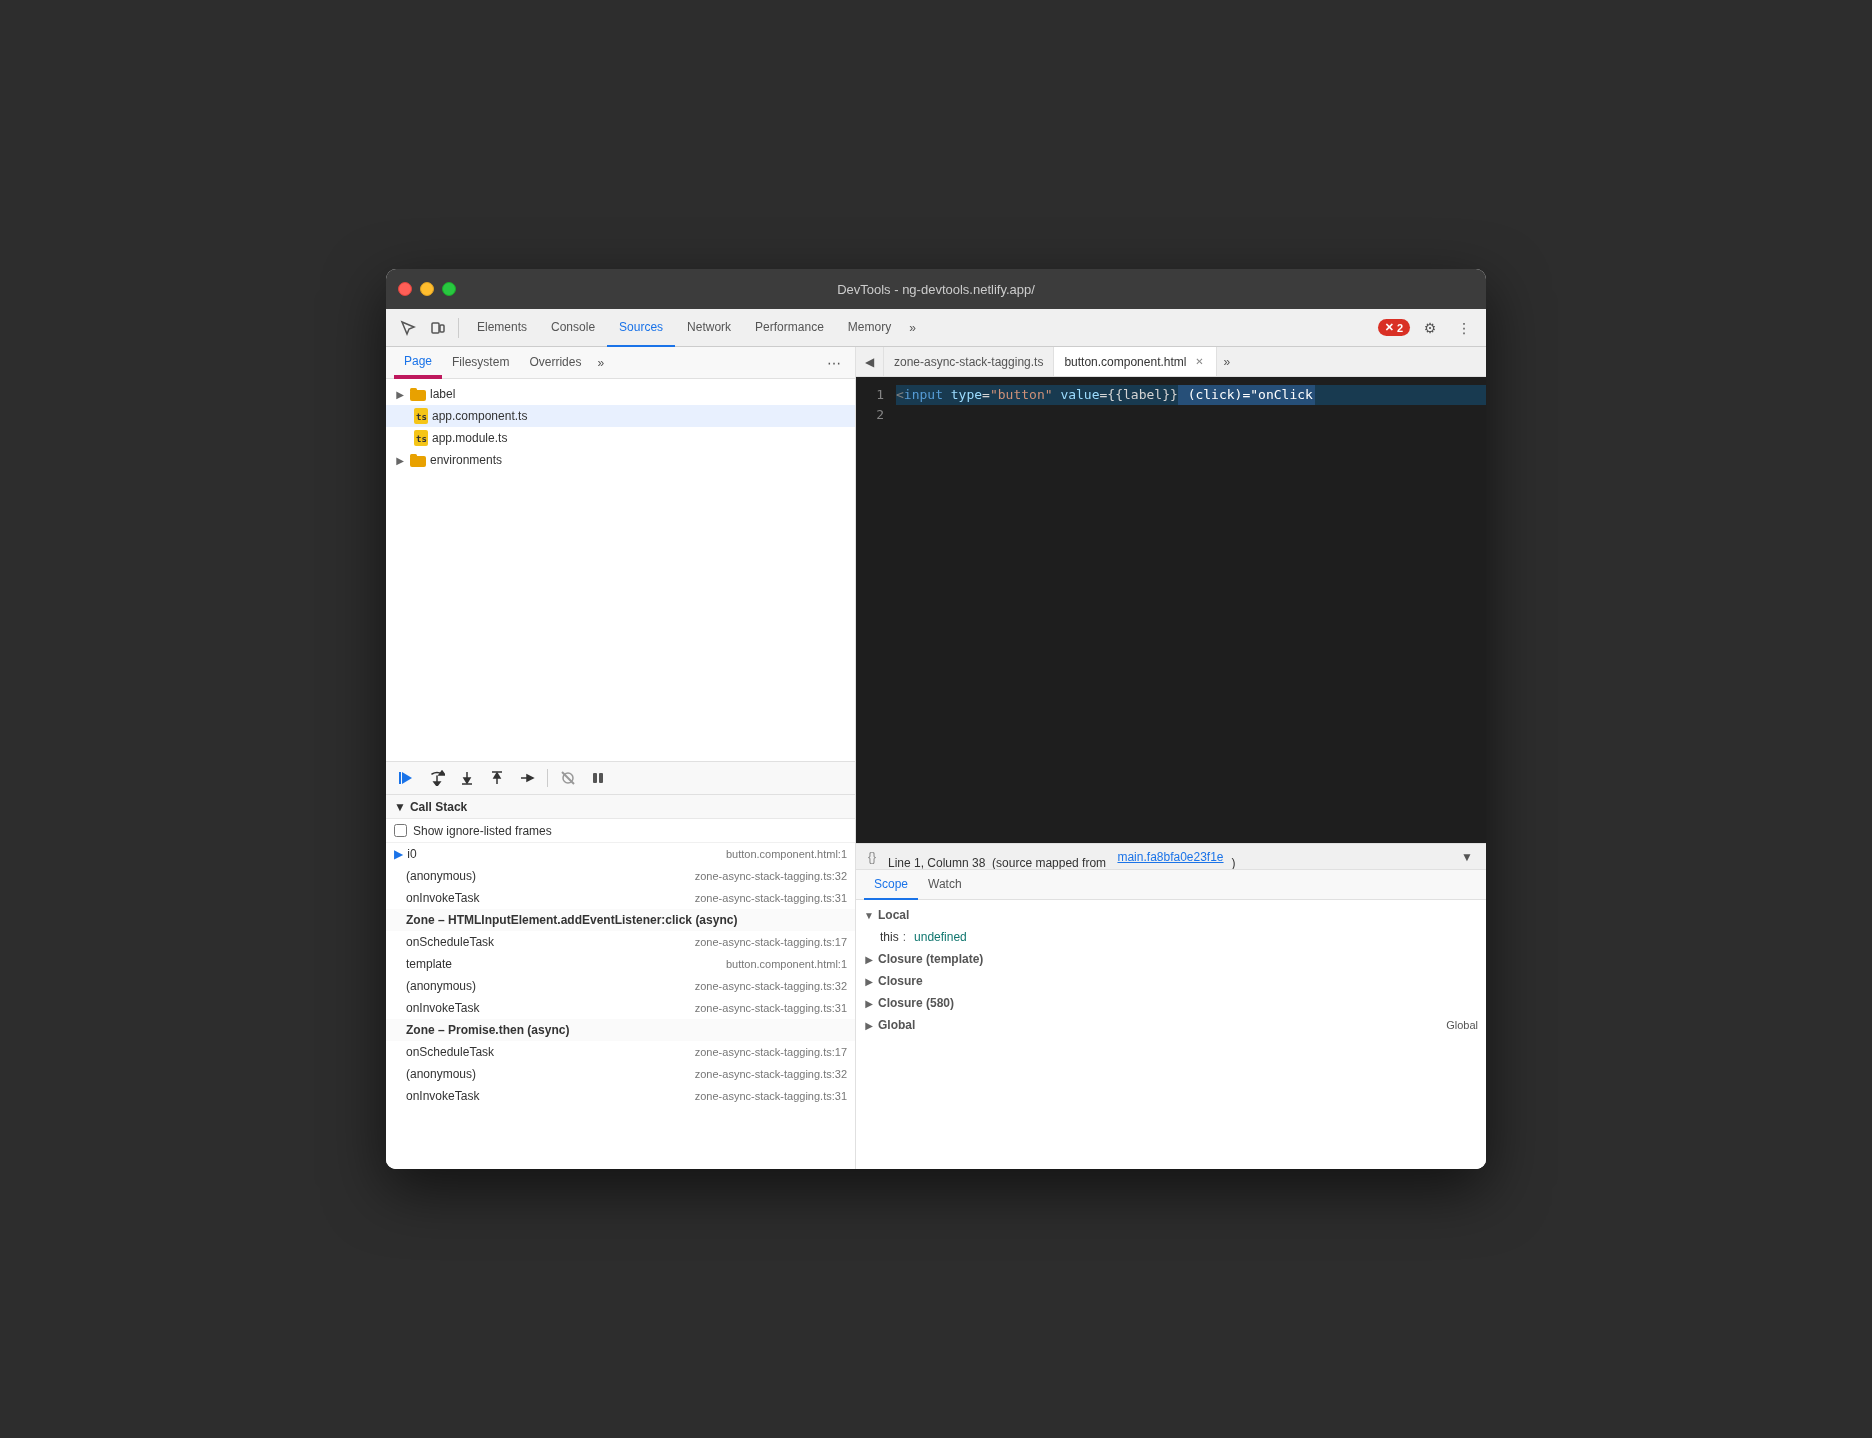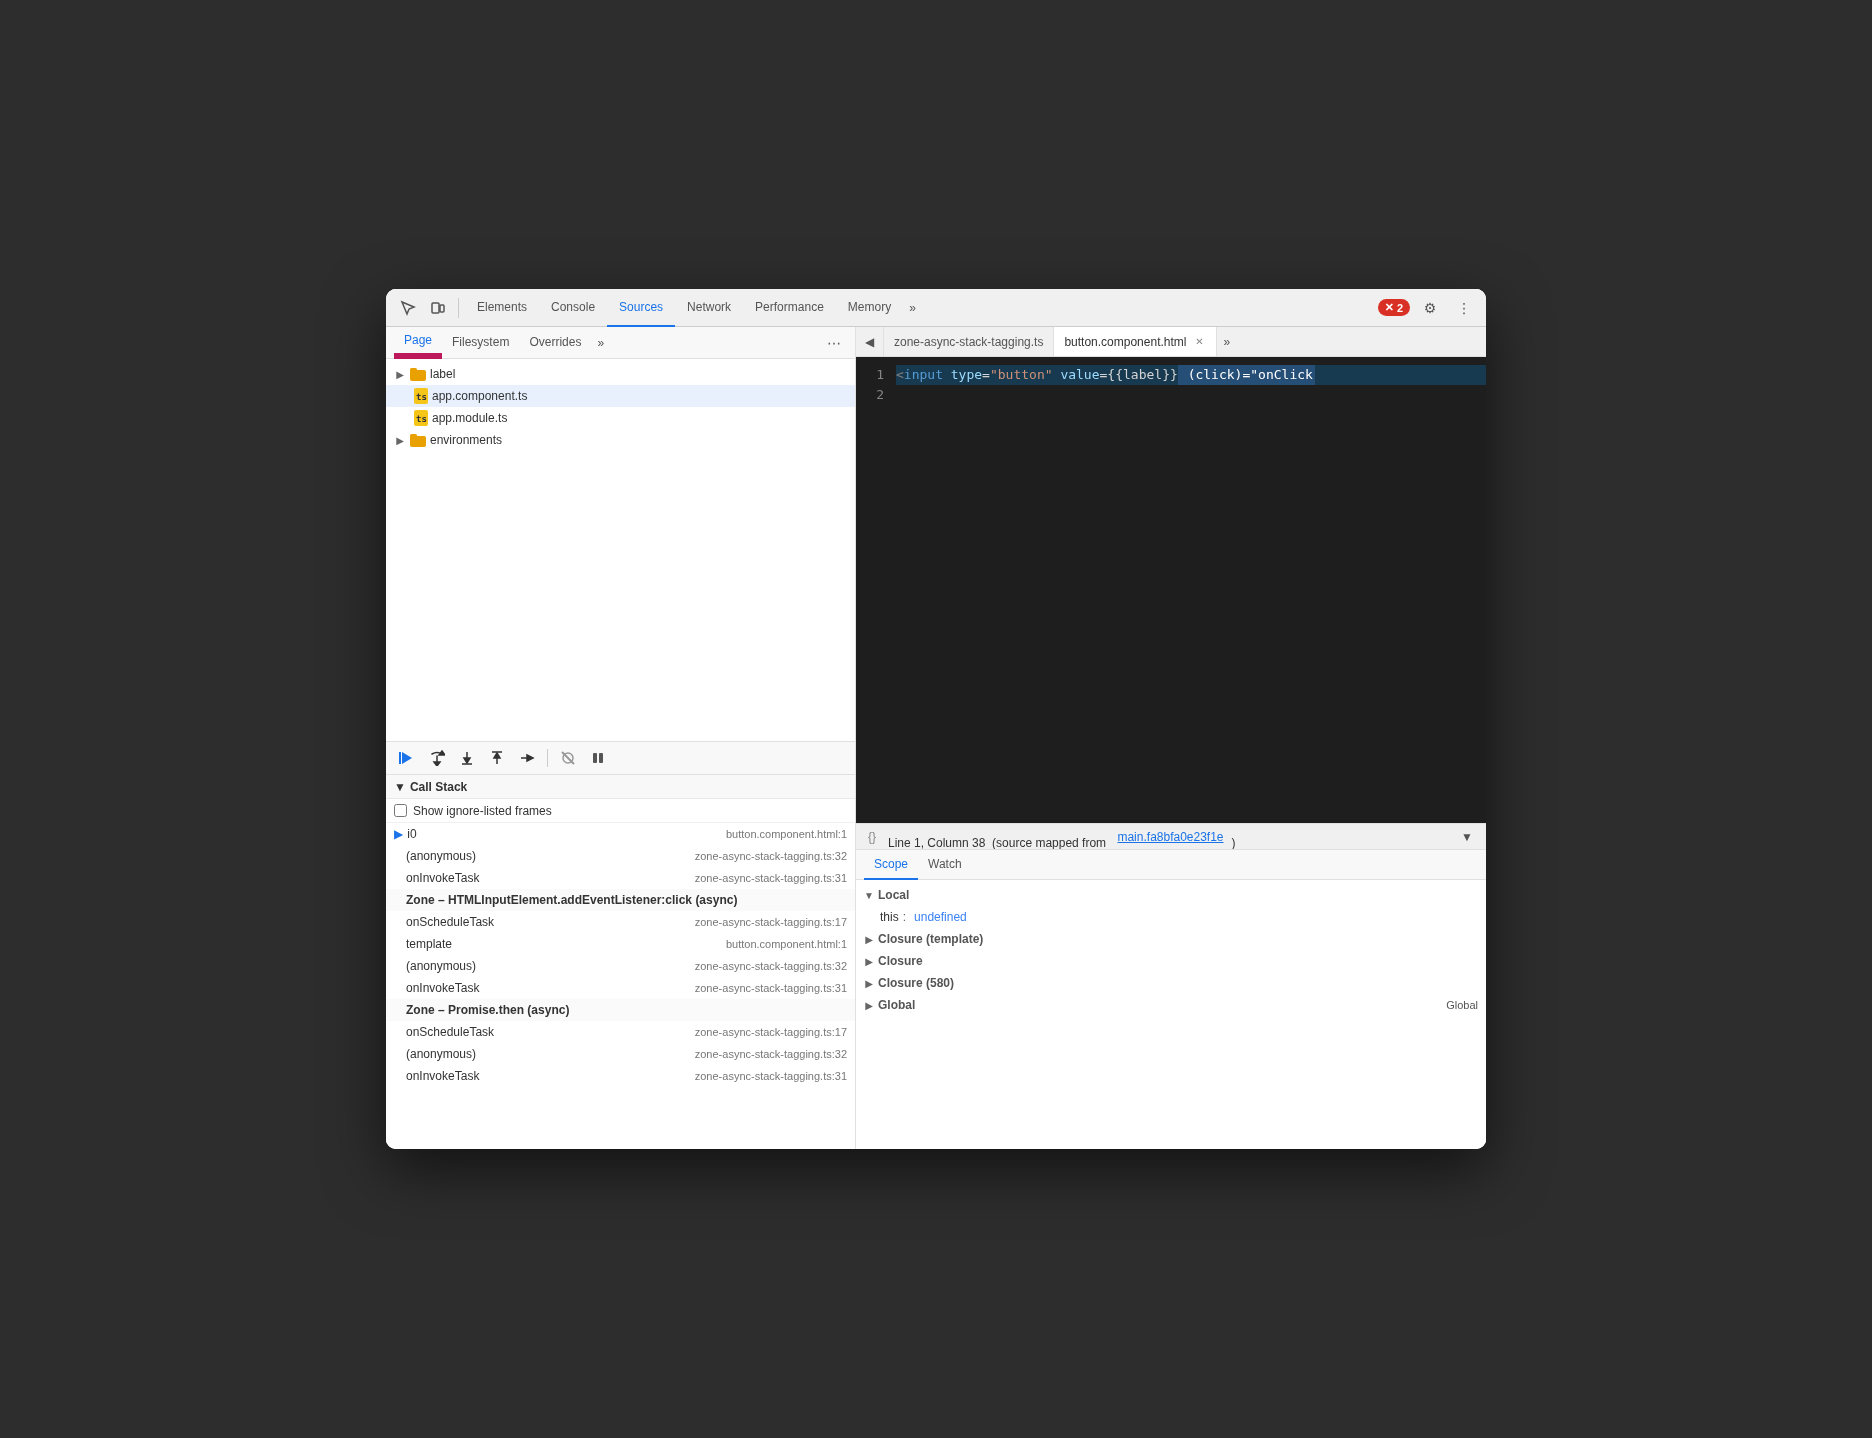--- a/index.html
+++ b/index.html
@@ -153,21 +153,21 @@
       height: 32px;
       display: flex;
       align-items: center;
       font-size: 12px;
       color: #555;
       cursor: pointer;
       border-bottom: 2px solid transparent;
     }
     .sub-tab.active {
       color: #1a73e8;
-      border-bottom: 6px solid #be185d;
+      border-bottom: 4px solid #be185d;
     }
     
     .file-tree {
       flex: 1;
       overflow-y: auto;
       background: #ffffff;
       padding: 4px 0;
     }
     .tree-item {
       display: flex;
@@ -454,39 +454,47 @@
       gap: 4px;
     }
     .scope-arrow {
       color: #666;
       font-size: 10px;
       width: 10px;
     }
     .scope-key { color: #333; }
     .scope-colon { color: #666; }
     .scope-value { color: #9b4dca; }
-    .scope-value.keyword { color: #3b82f6; }
+    .scope-value.keyword { color: #0f766e; }
     .scope-label { color: #555; font-weight: 600; }
     .scope-right-value {
       margin-left: auto;
       color: #555;
       font-size: 11px;
     }
 
     
     .svg-icon {
       width: 16px;
       height: 16px;
     }
   </style>
 </head>
 <body>
 
 <div class="window">
 
+  <div class="title-bar">
+    <div class="traffic-lights">
+      <div class="traffic-light tl-red"></div>
+      <div class="traffic-light tl-yellow"></div>
+      <div class="traffic-light tl-green"></div>
+    </div>
+    <span class="title-bar-text">DevTools - ng-devtools.netlify.app/</span>
+  </div>
 
   <div class="devtools-container">
 
     <div class="top-toolbar">
       <button class="toolbar-icon-btn">
         <svg class="svg-icon" viewBox="0 0 16 16" fill="none" stroke="currentColor" stroke-width="1.5">
           <path d="M2 2L7 14L9 9L14 7L2 2Z"></path>
         </svg>
       </button>
       <button class="toolbar-icon-btn">

